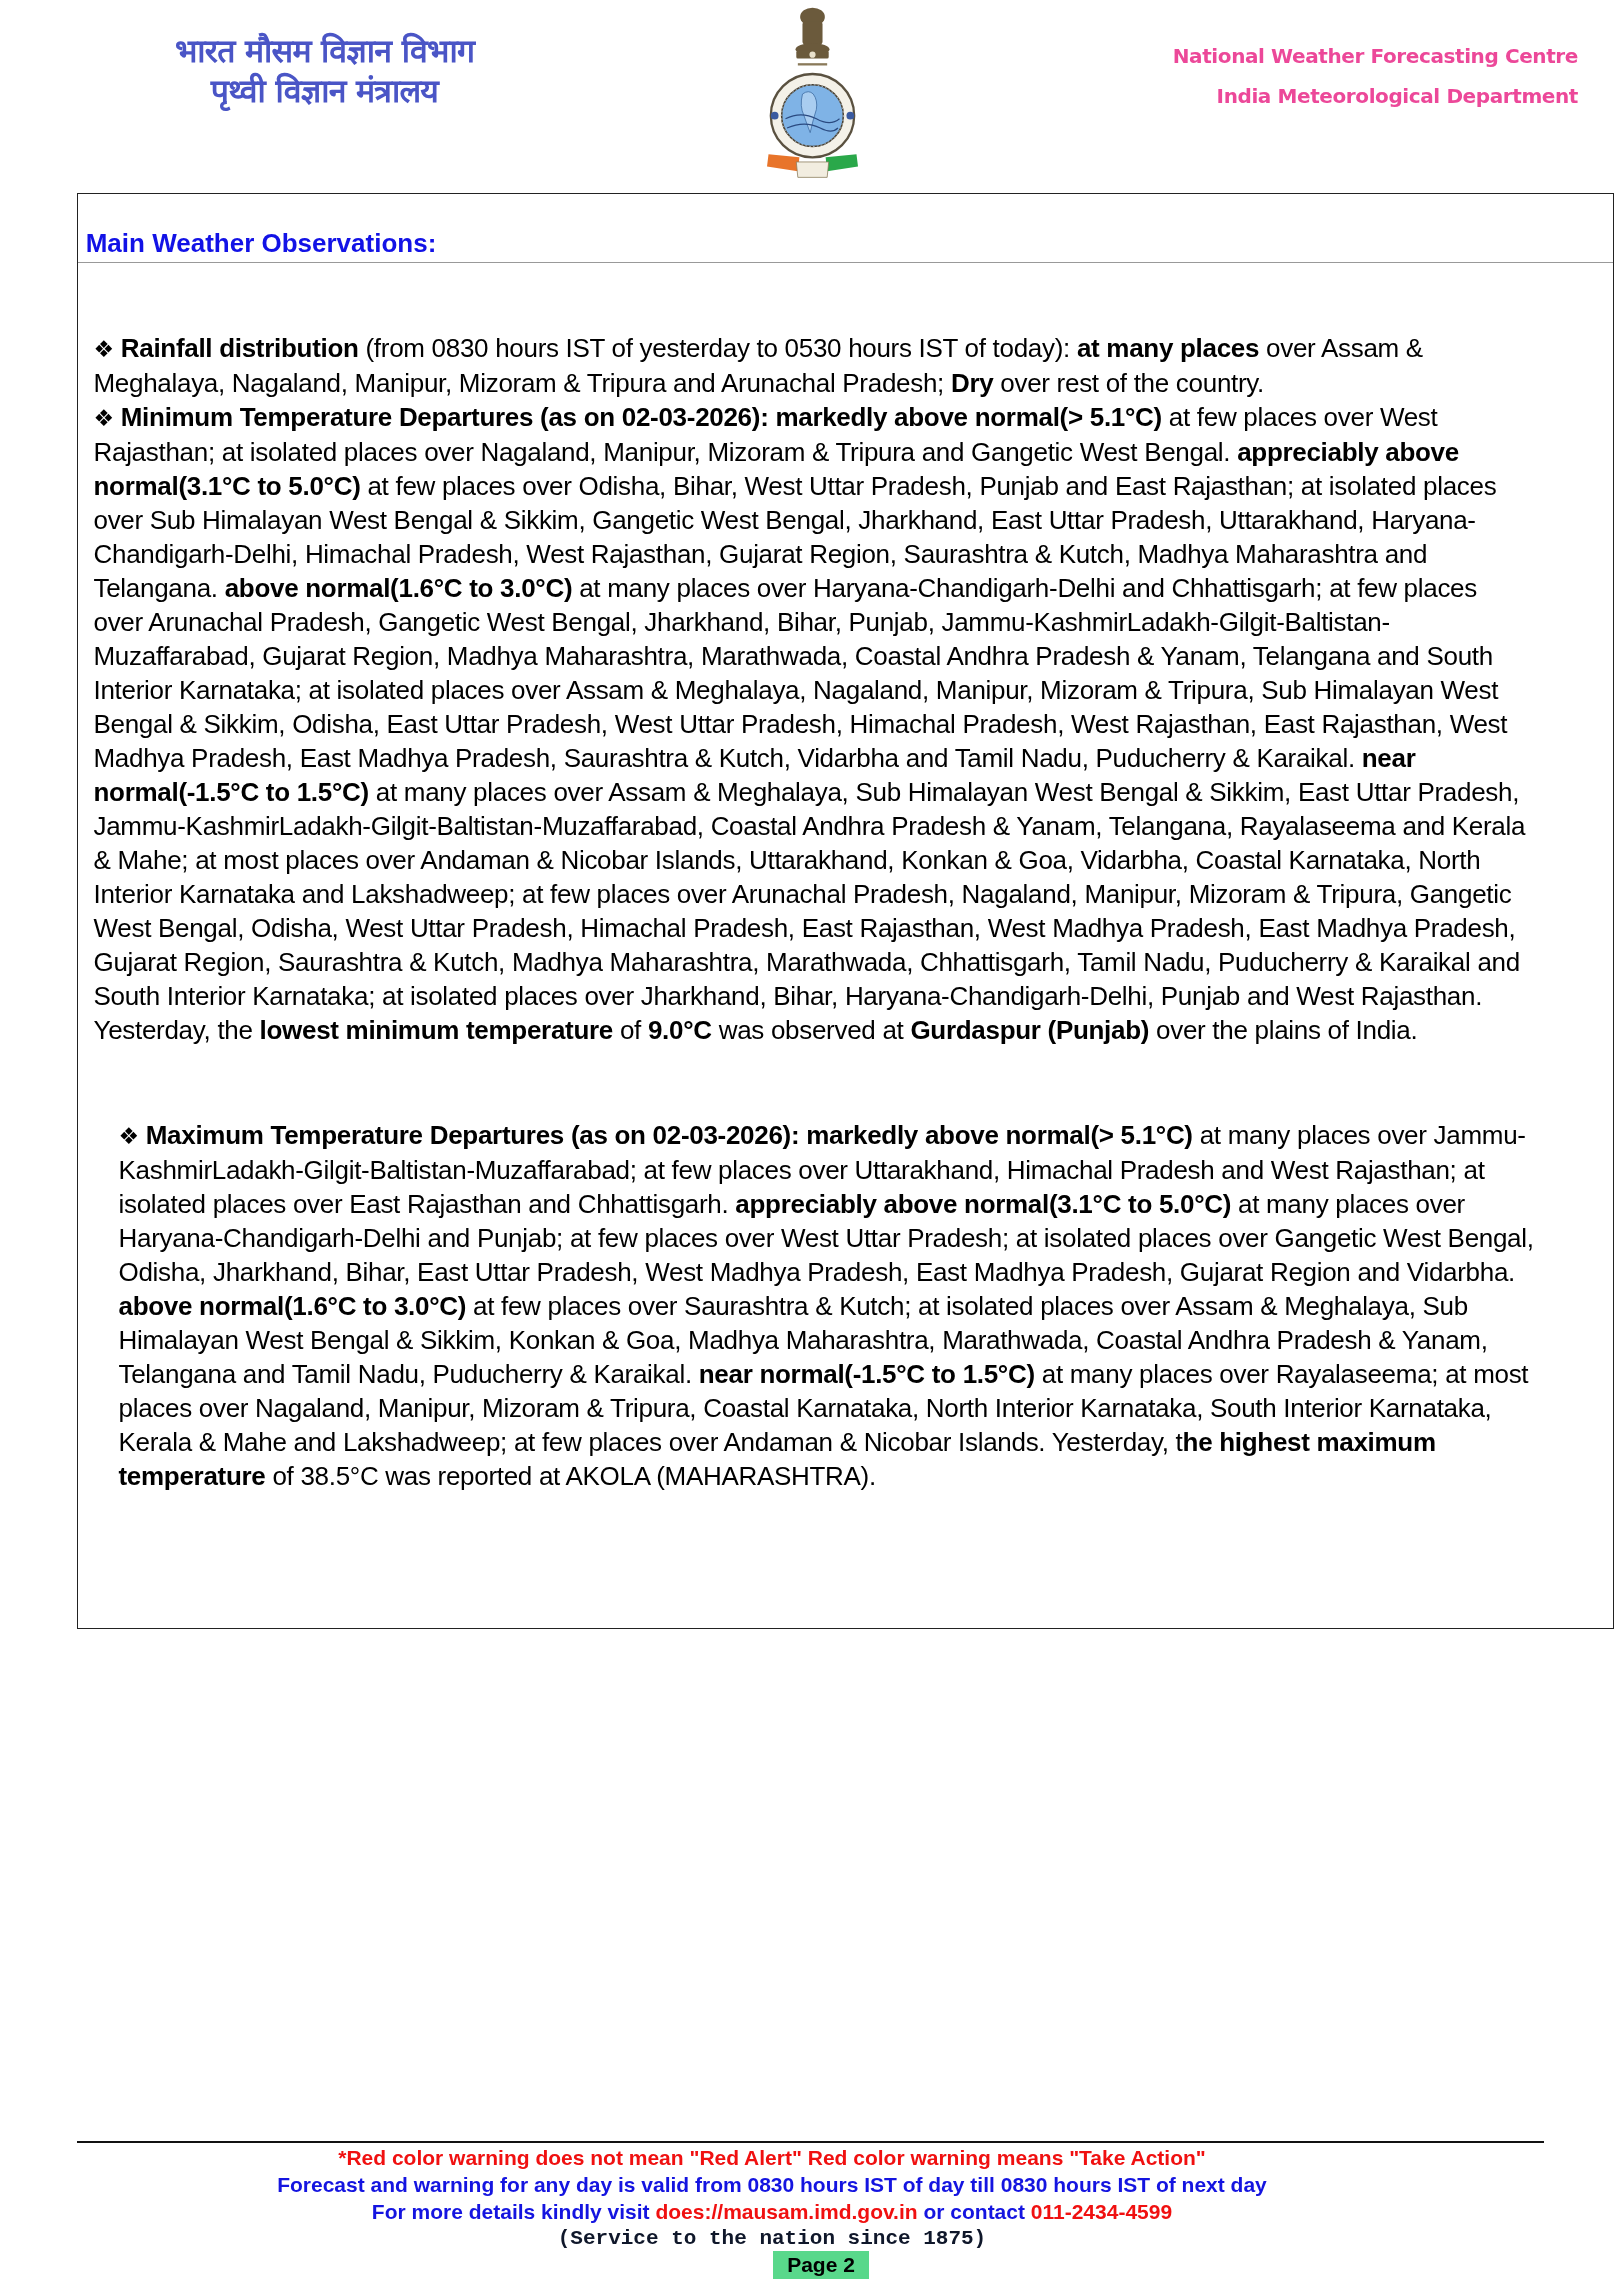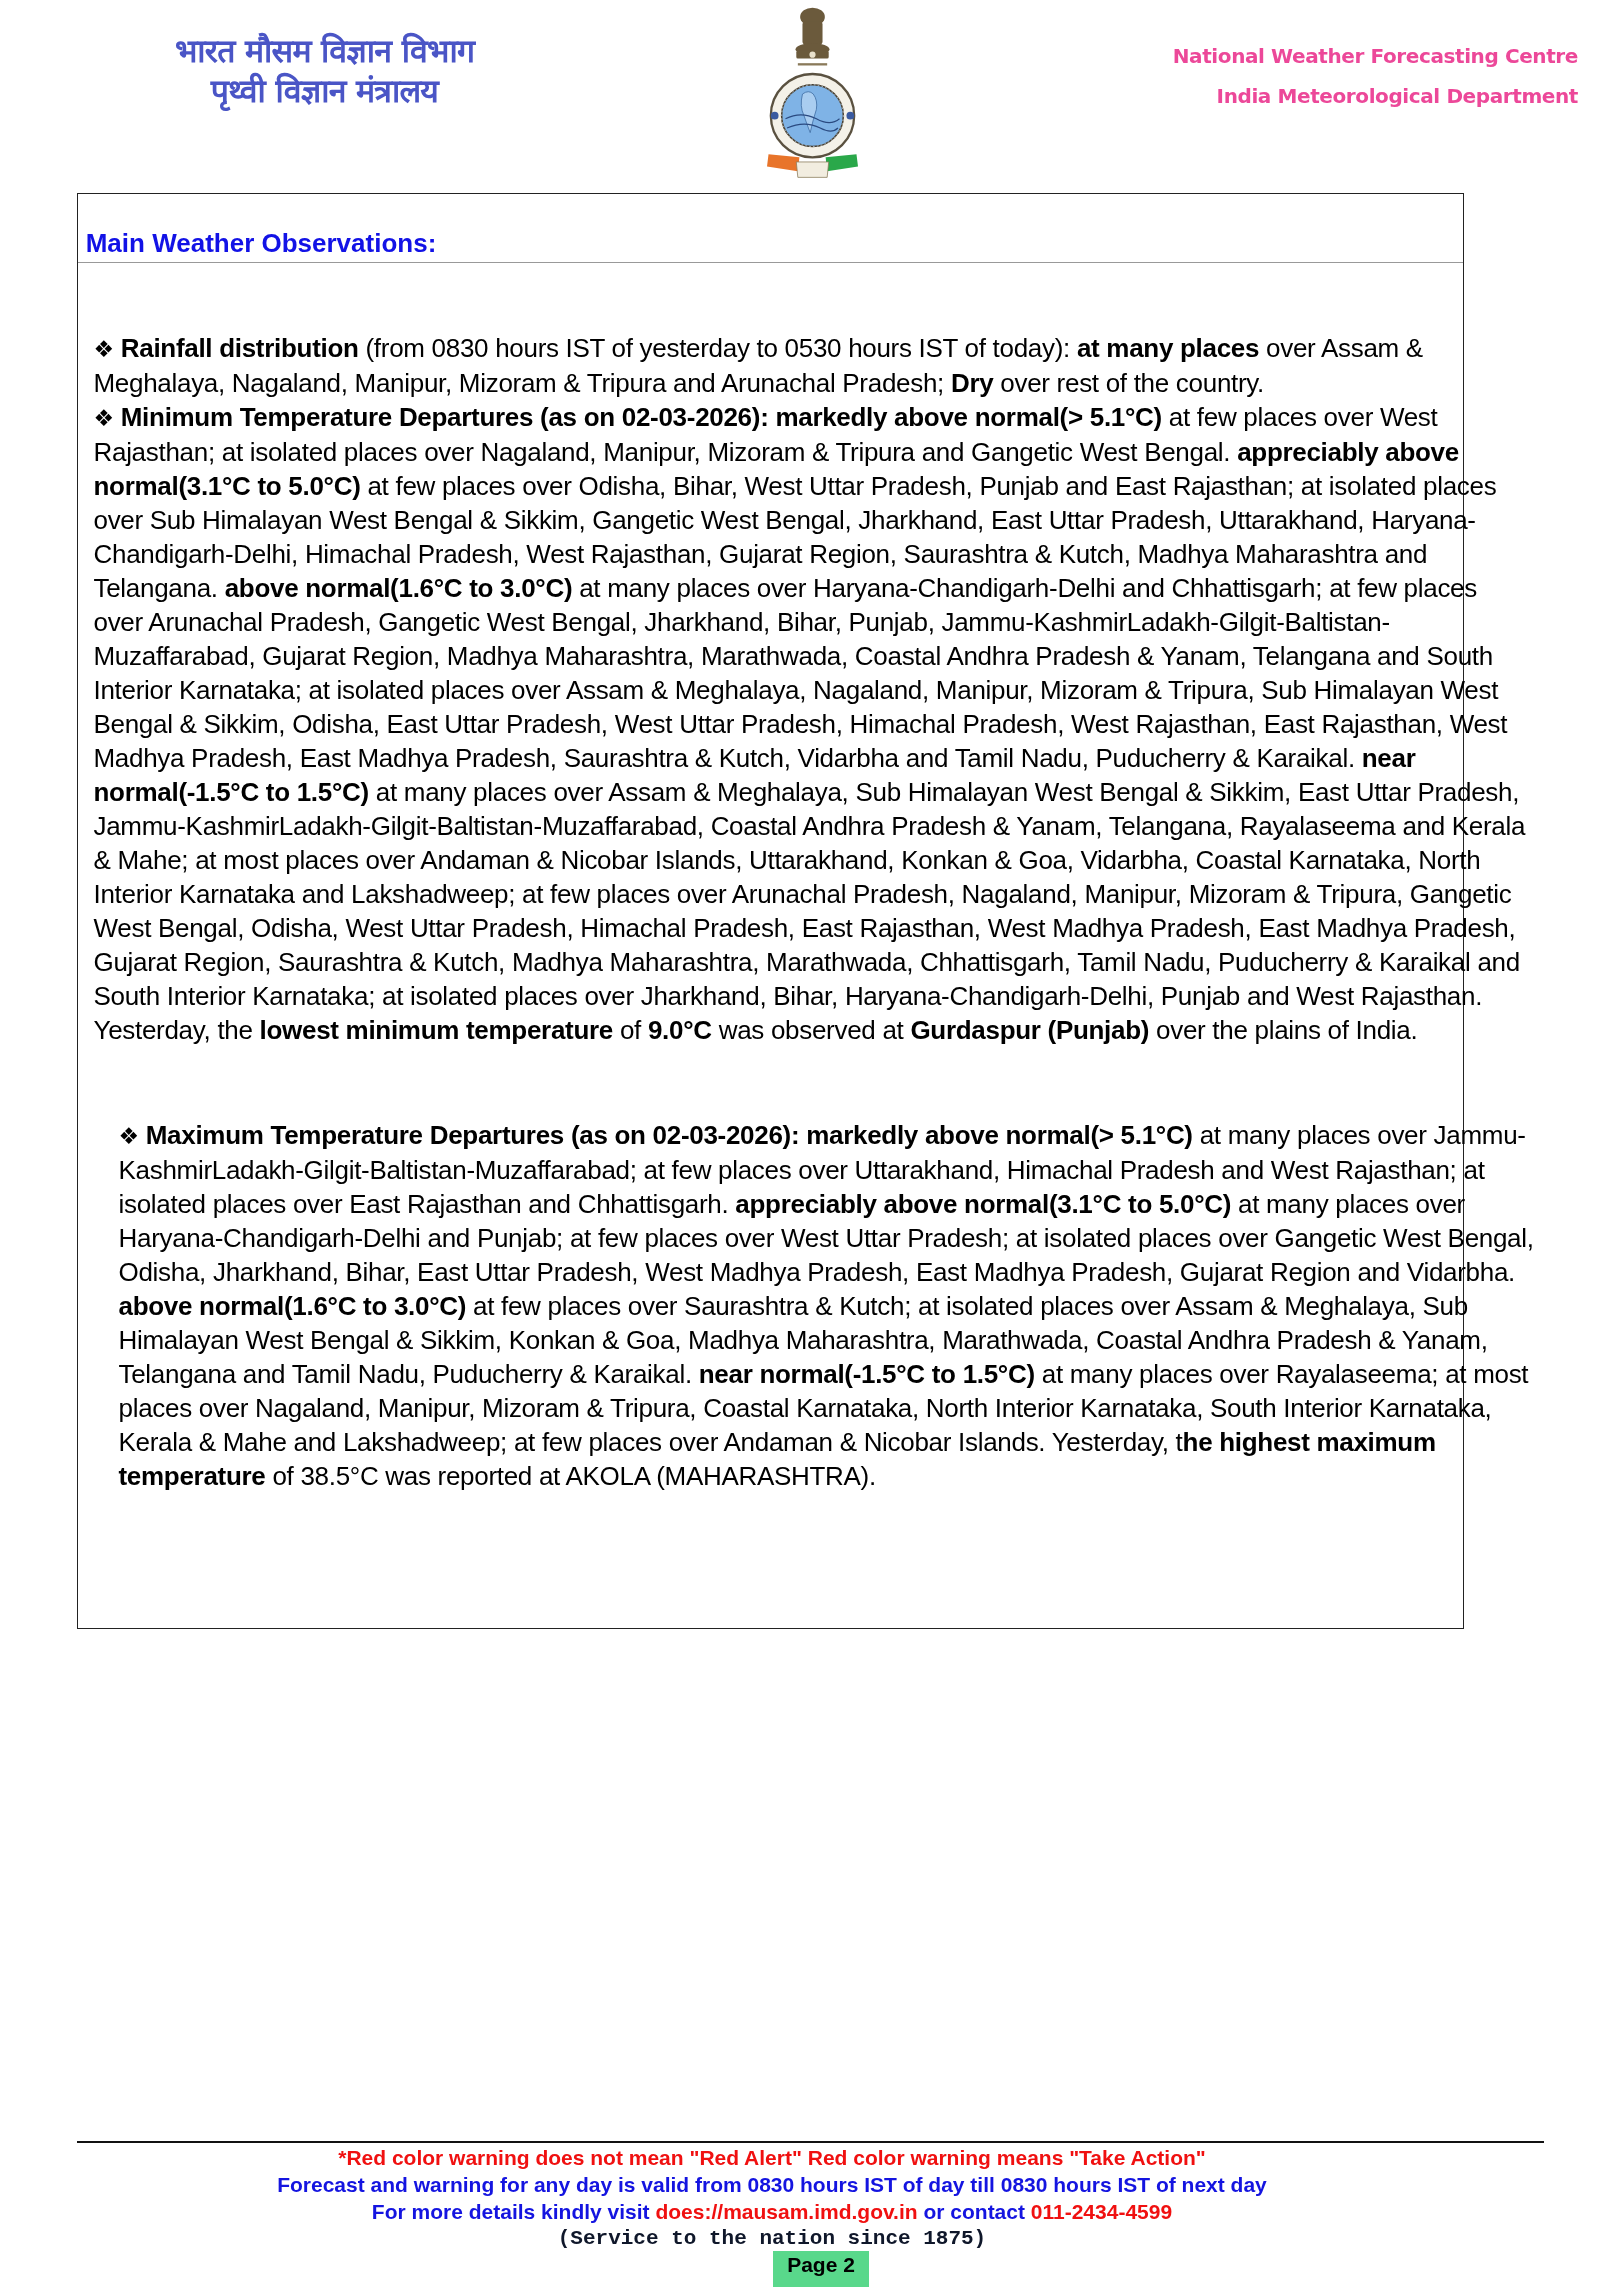--- a/index.html
+++ b/index.html
@@ -1,37 +1,37 @@
 <!DOCTYPE html>
 <html style="font-size:12.4px"><head>
 <meta charset="utf-8">
 <style>
   html, body { margin: 0; padding: 0; background: #ffffff; }
   body { width: 1624px; height: 2295px; position: relative; overflow: hidden; font-family: "Liberation Sans", sans-serif; color: #000; }
   .hdr-left { position: absolute; left: 85px; top: 31px; width: 479px; text-align: center; color: #4a55c6; font-family: "DejaVu Sans", sans-serif; font-weight: bold; font-size: 32px; line-height: 40px; letter-spacing: -0.8px; }
   .hdr-right { position: absolute; left: 959px; top: 36px; width: 619px; text-align: right; color: #ec4899; font-family: "DejaVu Sans", sans-serif; font-weight: bold; font-size: 20px; line-height: 40px; letter-spacing: -0.4px; }
   .hdr-right div, .hdr-left div { white-space: nowrap; }
   .logo { position: absolute; left: 762px; top: 3.1px; width: 101px; height: 179px; }
-  .mainbox { position: absolute; left: 77px; top: 193px; width: 1387px; height: 1436px; border: 1.5px solid #222; box-sizing: border-box; }
+  .mainbox { position: absolute; left: 77px; top: 193px; width: 1537px; height: 1436px; border: 1.5px solid #222; box-sizing: border-box; }
   .box-title { position: absolute; left: 7.7px; top: 34px; font-size: 26px; font-weight: bold; color: #1212e6; }
   .box-sep { position: absolute; left: 0; right: 0; top: 68px; border-top: 1.5px solid #999; }
   .para { position: absolute; left: 15.5px; width: 1438px; font-size: 26px; line-height: 34px; letter-spacing: -0.3px; word-spacing: 0px; }
   .para b { font-weight: bold; }
   .p1 { top: 101px; margin-top: 36px; }
   .p2 { top: 206px; }
   .p3 { top: 924px; margin-left: 25px; }
   .bullet { font-size: 23px; }
   .foot-line { position: absolute; left: 77px; width: 1467px; top: 2141px; border-top: 2.3px solid #111; }
   .foot { position: absolute; left: 0; width: 1544px; text-align: center; font-weight: bold; font-size: 21px; line-height: 27.4px; }
   .f1 { top: 2144px; color: #f01010; }
   .f2 { top: 2171px; color: #1414e0; }
   .f3 { top: 2198px; color: #1414e0; }
   .f3 .red { color: #f01010; }
   .f4 { top: 2225px; color: #0f172a; font-family: Liberation Mono, monospace; }
-  .page-badge { position: absolute; left: 773px; top: 2251px; width: 96px; height: 36px; background: #59d88b; color: #000; font-weight: bold; font-size: 21px; line-height: 28px; text-align: center; }
+  .page-badge { position: absolute; left: 773px; top: 2251px; width: 96px; height: 28px; background: #59d88b; color: #000; font-weight: bold; font-size: 21px; line-height: 28px; text-align: center; }
 </style>
 </head>
 <body>
 
 <div class="hdr-left">
   <div>भारत मौसम विज्ञान विभाग</div>
   <div>पृथ्वी विज्ञान मंत्रालय</div>
 </div>
 
 <div class="logo">

